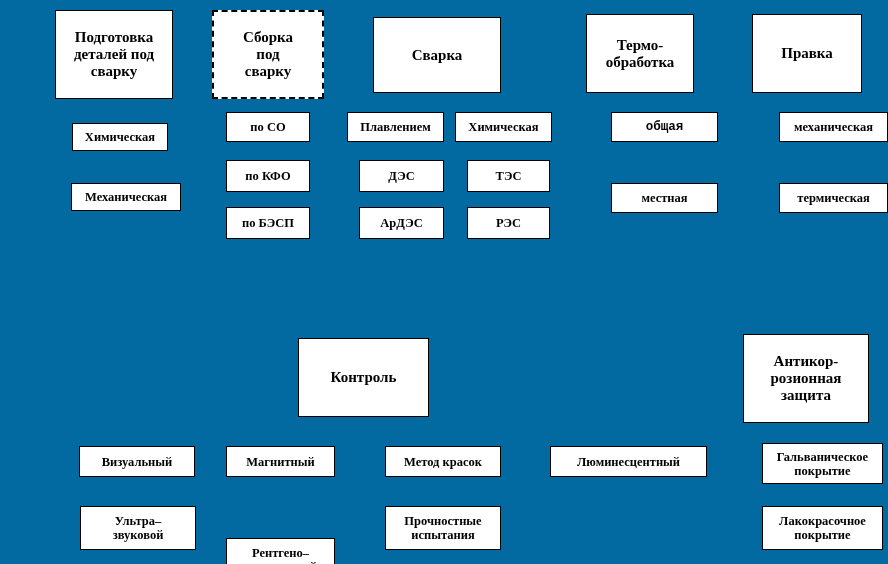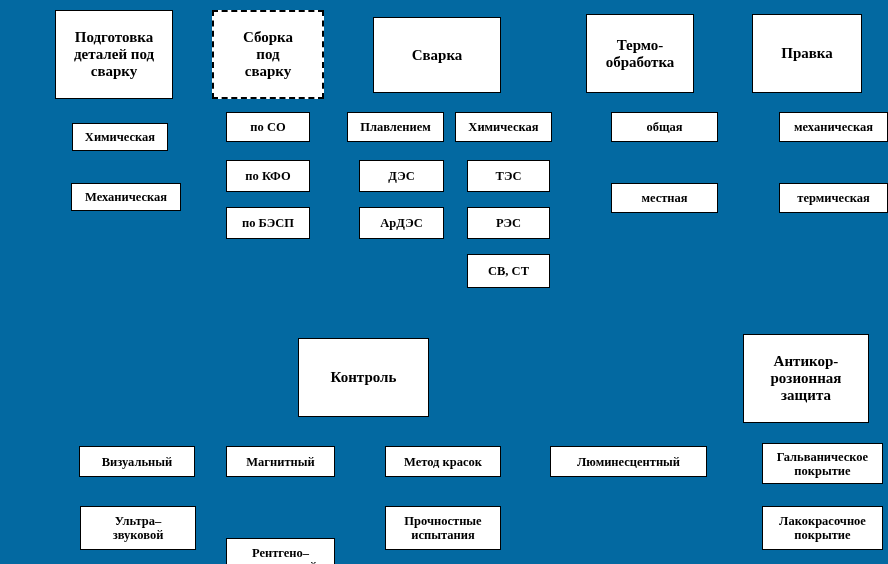--- a/index.html
+++ b/index.html
@@ -60,22 +60,21 @@
     <div class="box sub" style="left: 71px; top: 183px; width: 110px; height: 28px;">Механическая</div>
     <div class="box sub" style="left: 226px; top: 112px; width: 84px; height: 30px;">по СО</div>
     <div class="box sub" style="left: 226px; top: 160px; width: 84px; height: 32px;">по КФО</div>
     <div class="box sub" style="left: 226px; top: 207px; width: 84px; height: 32px;">по БЭСП</div>
     <div class="box sub" style="left: 347px; top: 112px; width: 97px; height: 30px;">Плавлением</div>
     <div class="box sub" style="left: 455px; top: 112px; width: 97px; height: 30px;">Химическая</div>
     <div class="box sub" style="left: 359px; top: 160px; width: 85px; height: 32px;">ДЭС</div>
     <div class="box sub" style="left: 467px; top: 160px; width: 83px; height: 32px; font-family: Liberation Serif, serif;">ТЭС</div>
     <div class="box sub" style="left: 359px; top: 207px; width: 85px; height: 32px;">АрДЭС</div>
     <div class="box sub" style="left: 467px; top: 207px; width: 83px; height: 32px;">РЭС</div>
-    <div class="box sub" style="left: 467px; top: 254px; width: 83px; height: 34px;">СВ, СТ</div>
-    <div class="box sub" style="left: 611px; top: 112px; width: 107px; height: 30px;">общая</div>
+    <div class="box sub" style="left: 611px; top: 112px; width: 107px; height: 30px; font-family: Liberation Mono, monospace;">общая</div>
     <div class="box sub" style="left: 611px; top: 183px; width: 107px; height: 30px;">местная</div>
     <div class="box sub" style="left: 779px; top: 112px; width: 109px; height: 30px;">механическая</div>
     <div class="box sub" style="left: 779px; top: 183px; width: 109px; height: 30px;">термическая</div>
     <div class="box head" style="left: 298px; top: 338px; width: 131px; height: 79px;">Контроль</div>
     <div class="box head" style="left: 743px; top: 334px; width: 126px; height: 89px;">Антикор-
 розионная
 защита</div>
     <div class="box sub" style="left: 79px; top: 446px; width: 116px; height: 31px;">Визуальный</div>
     <div class="box sub" style="left: 226px; top: 446px; width: 109px; height: 31px;">Магнитный</div>
     <div class="box sub" style="left: 385px; top: 446px; width: 116px; height: 31px; text-align: center;">Метод красок</div>

